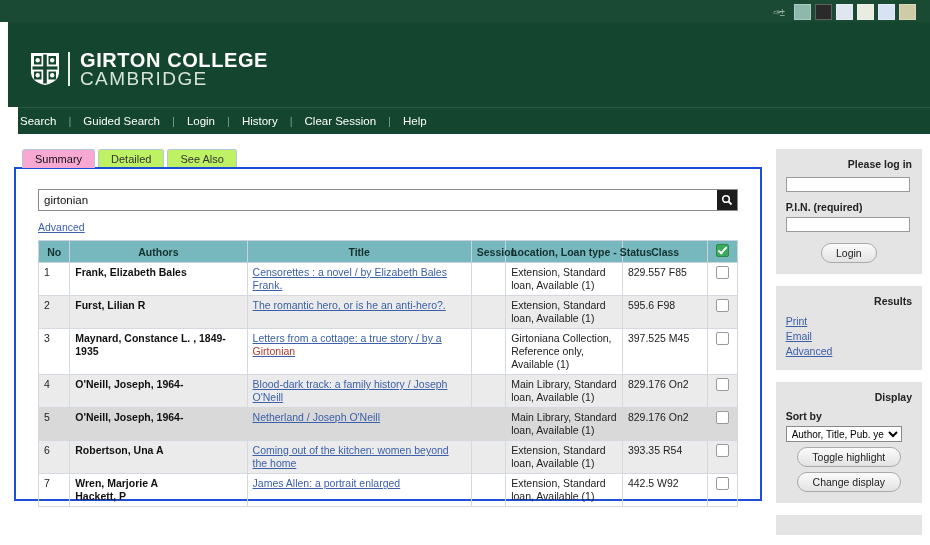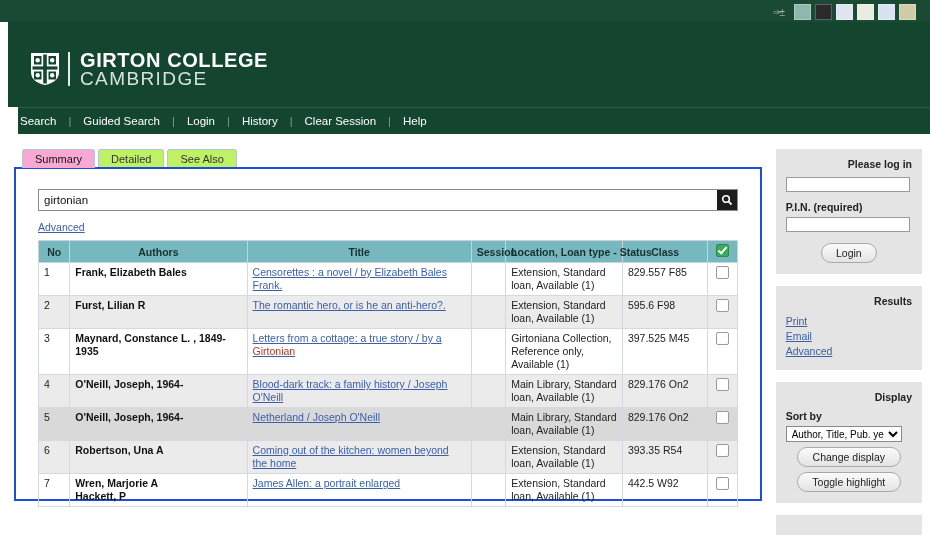--- a/index.html
+++ b/index.html
@@ -538,22 +538,22 @@
       <a class="sb-link">Email</a>
       <a class="sb-link">Advanced</a>
     </div>
 
     <div class="sbbox">
       <div class="sb-title">Display</div>
       <div class="sb-label">Sort by</div>
       <select class="sb-select">
         <option>Author, Title, Pub. year</option>
       </select>
+      <button class="sb-btn block">Toggle highlight</button>
       <button class="sb-btn block">Change display</button>
-      <button class="sb-btn block">Toggle highlight</button>
     </div>
 
     <div class="sbbox">
       
       
       
     </div>
 
   </div>
 </div>

